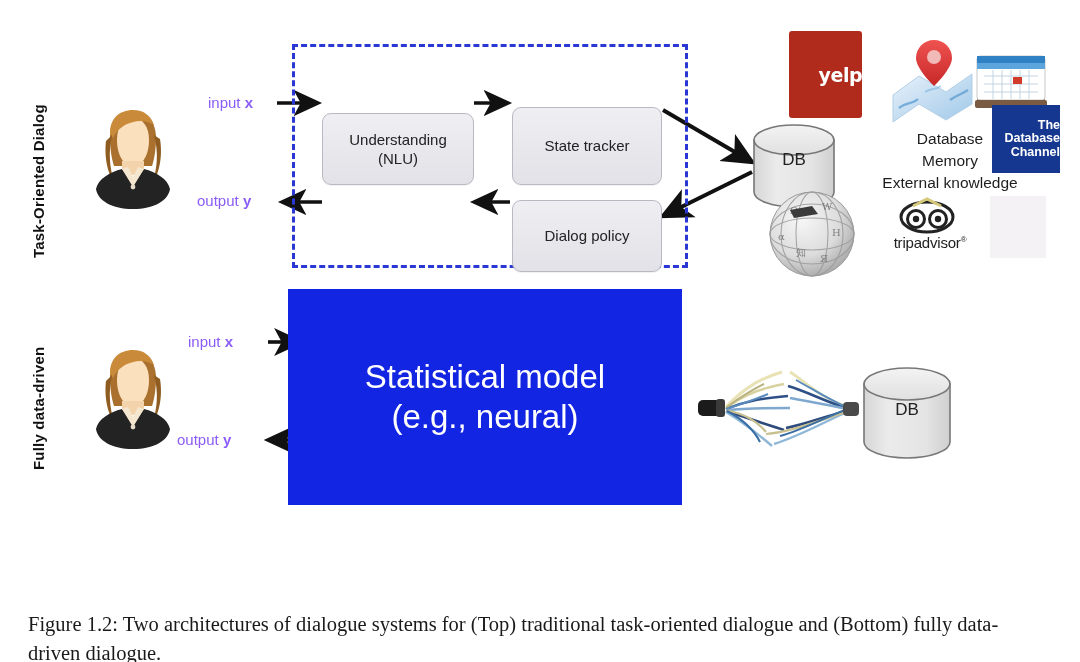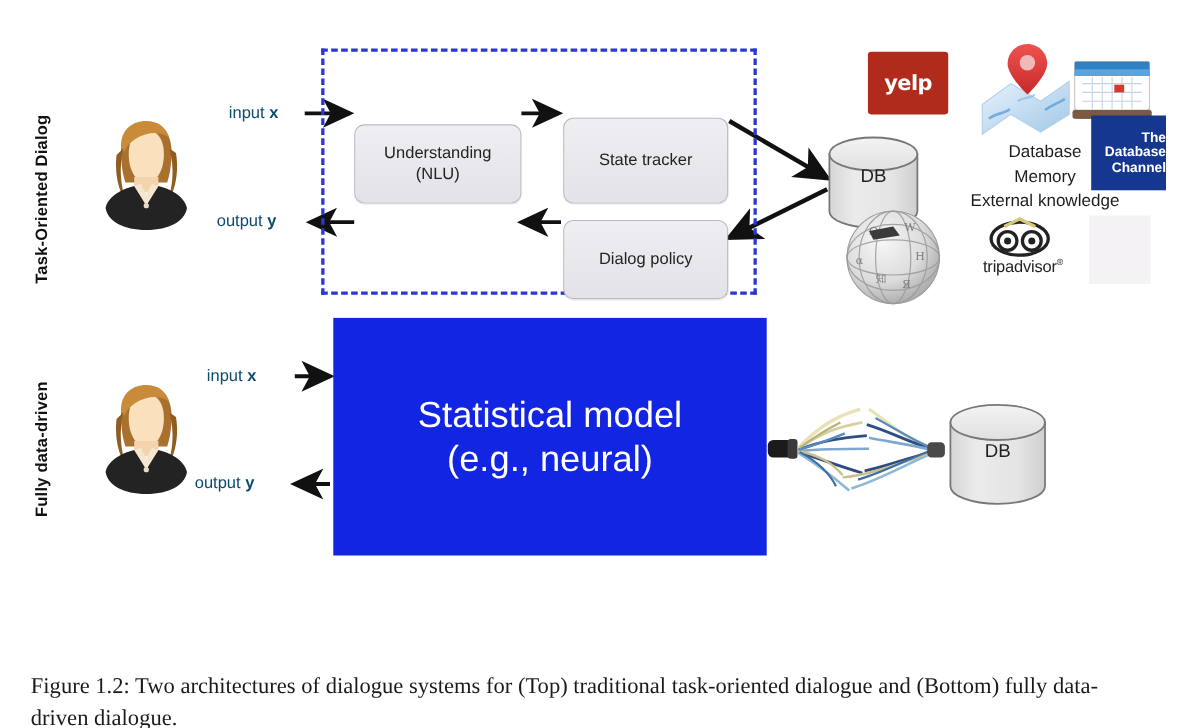--- a/index.html
+++ b/index.html
@@ -25,21 +25,21 @@
     font-weight: bold;
     font-size: 15px;
     color: #111;
     white-space: nowrap;
     transform-origin: 0 0;
     transform: rotate(-90deg);
     letter-spacing: .2px;
   }
   .io-label {
     font-size: 15px;
-    color: #0c4a6e;
+    color: #8b5cf6;
     white-space: nowrap;
   }
   .io-label b { font-weight: bold; }
 
   
   .person { position: absolute; }
   .person svg { display: block; }
 
   
   .dashed-region {
@@ -386,21 +386,21 @@
   <div class="db-cyl" style="left:754px; top:150px; width:80px; height:36px;">
     <div class="db-text">DB</div>
   </div>
 
   <div class="knowledge-text" style="left:866px; top:128px; width:168px;">
     <div>Database</div>
     <div>Memory</div>
     <div>External knowledge</div>
   </div>
 
-  <div class="logo yelp-logo" style="left:789px; top:47px; width:73px; height:57px;">
+  <div class="logo yelp-logo" style="left:789px; top:31px; width:73px; height:87px;justify-content:flex-end;">
     <span class="yelp-word">yelp</span>
   </div>
 
   <div class="logo twc-logo" style="left:992px; top:105px; width:68px; height:68px;">
     <span>The</span>
     <span>Database</span>
     <span>Channel</span>
   </div>
 
   <div class="logo tripadvisor-logo" style="left:880px; top:228px; width:100px; height:28px;">
@@ -425,21 +425,21 @@
     </svg>
   </div>
 
   <div class="io-label abs" style="left:188px; top:333px;">
     <span>input </span><b>x</b>
   </div>
   <div class="io-label abs" style="left:177px; top:431px;">
     <span>output </span><b>y</b>
   </div>
 
-  <div class="model-box" style="left:303px; top:289px; width:394px; height:216px;align-items:center;">
+  <div class="model-box" style="left:288px; top:289px; width:394px; height:216px;align-items:center;">
     <div class="line1">Statistical model</div>
     <div class="line2">(e.g., neural)</div>
   </div>
 
   <div class="db-cyl" style="left:864px; top:400px; width:86px; height:36px;">
     <div class="db-text">DB</div>
   </div>
 
   <div class="caption" style="left:28px; top:578px;">Figure 1.2: Two architectures of dialogue systems for (Top) traditional task-oriented dialogue and (Bottom) fully data-driven dialogue.</div>
 

